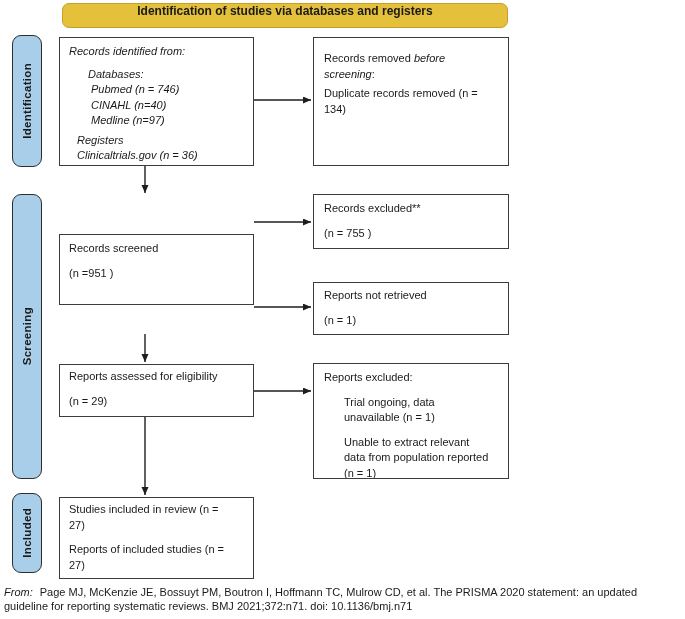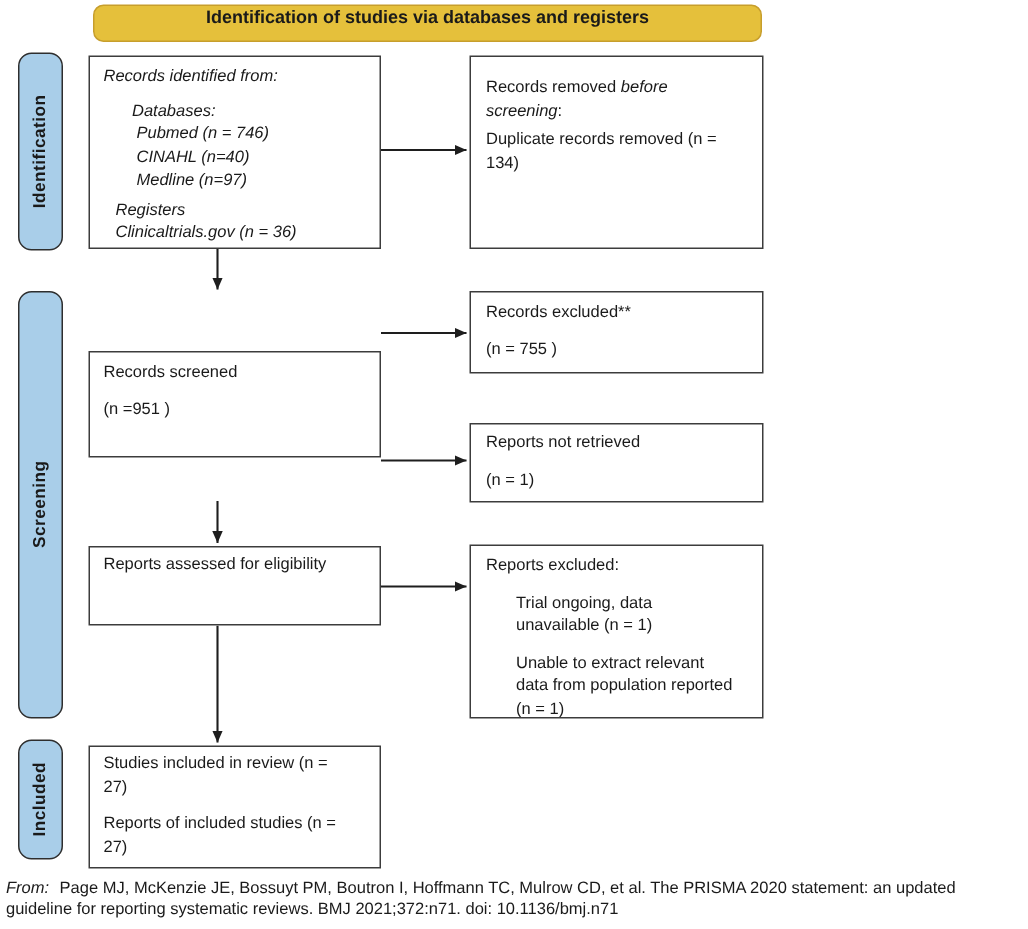--- a/index.html
+++ b/index.html
@@ -137,20 +137,21 @@
   </div>
 
 
   <div class="box" id="r3">
     <div>Reports not retrieved</div>
     <div class="gap">(n = 1)</div>
   </div>
 
   <div class="box" id="b4">
     <div>Reports assessed for eligibility</div>
+    <div class="gap">(n = 29)</div>
   </div>
 
   <div class="box" id="r4">
     <div>Reports excluded:</div>
     <div class="reason">Trial ongoing, data
 unavailable (n = 1)</div>
     <div class="reason">Unable to extract relevant
 data from population reported
 (n = 1)</div>
   </div>

